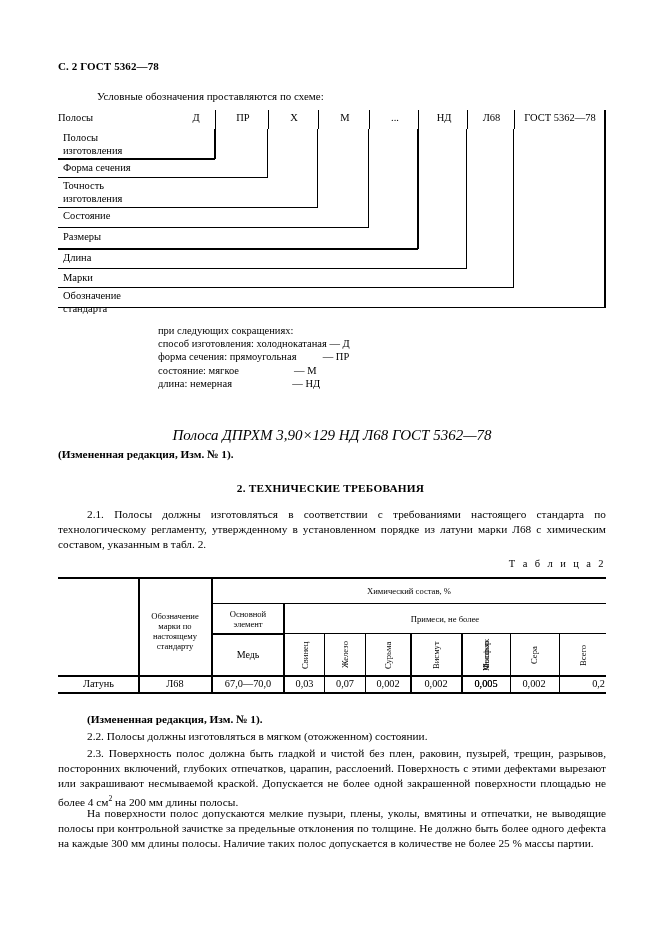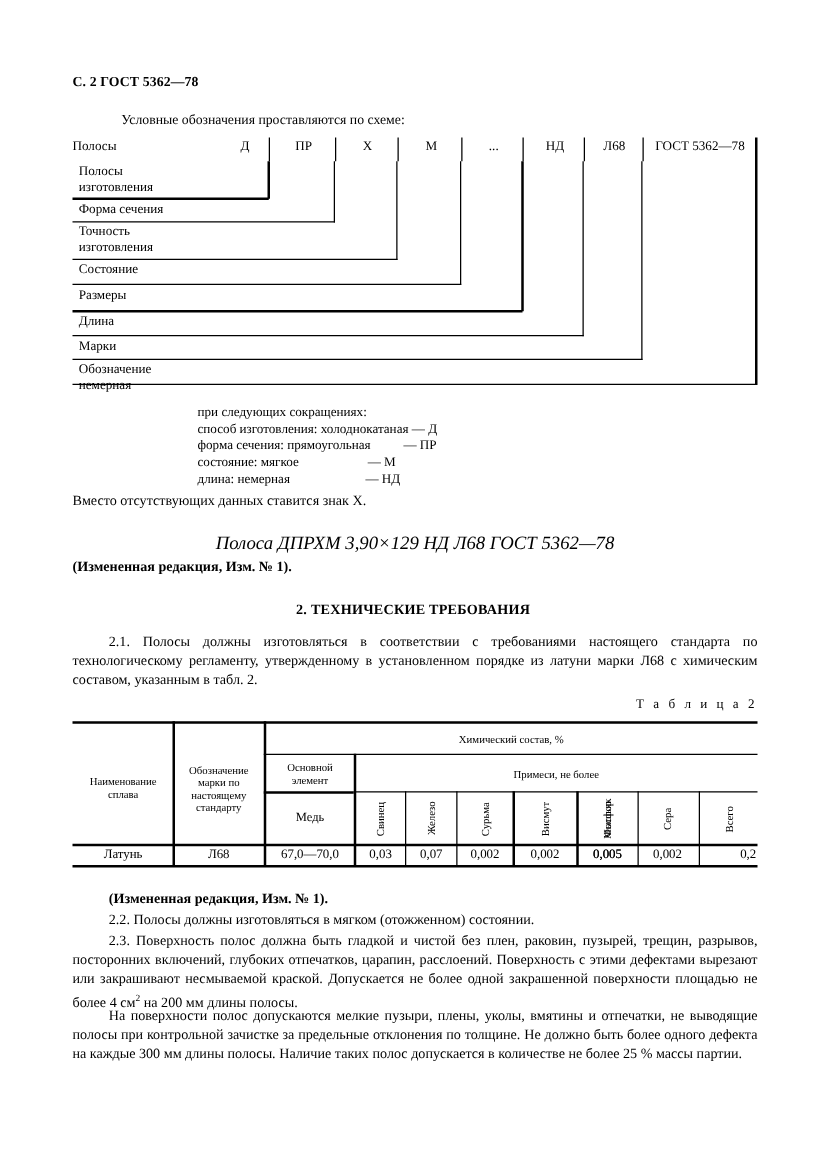--- a/index.html
+++ b/index.html
@@ -300,21 +300,21 @@
     <div class="label-row" style="left:5px;top:142px;">
       <div>Длина</div>
     </div>
 
     <div class="label-row" style="left:5px;top:162px;">
       <div>Марки</div>
     </div>
 
     <div class="label-row" style="left:5px;top:180px;">
       <div>Обозначение</div>
-      <div>немерная</div>
+      <div>стандарта</div>
     </div>
 
     <div class="hline thick" style="top:48px;width:157px;"></div>
     <div class="connector-v thick" style="left:156px;top:19px;height:30px;"></div>
 
     <div class="hline" style="top:67px;width:210px;"></div>
     <div class="connector-v" style="left:209px;top:19px;height:49px;"></div>
 
     <div class="hline" style="top:97px;width:260px;"></div>
     <div class="connector-v" style="left:259px;top:19px;height:79px;"></div>
@@ -335,21 +335,20 @@
   </div>
 
   <div class="abbrev">
     <span class="ab-row">при следующих сокращениях:</span>
     <span class="ab-row">способ изготовления: холоднокатаная — Д</span>
     <span class="ab-row">форма сечения: прямоугольная          — ПР</span>
     <span class="ab-row">состояние: мягкое                     — М</span>
     <span class="ab-row">длина: немерная                       — НД</span>
   </div>
 
-  <div class="para p-vmesto">Вместо отсутствующих данных ставится знак X.</div>
 
 
   <div class="para p-formula">Полоса ДПРХМ 3,90×129 НД Л68 ГОСТ 5362—78</div>
 
   <div class="para p-izm1">(Измененная редакция, Изм. № 1).</div>
 
   <div class="section-head">2.  ТЕХНИЧЕСКИЕ ТРЕБОВАНИЯ</div>
 
   <div class="para p-21">2.1.  Полосы должны изготовляться в соответствии с требованиями настоящего стандарта по технологическому регламенту, утвержденному в установленном порядке из латуни марки Л68 с химическим составом, указанным в табл. 2.</div>
 
@@ -368,24 +367,20 @@
     <div class="bd v thk" style="left:80px;top:0;height:115px;"></div>
     <div class="bd v thk" style="left:153px;top:0;height:115px;"></div>
     <div class="bd v thk" style="left:225px;top:26px;height:89px;"></div>
     <div class="bd v" style="left:266px;top:56px;height:59px;"></div>
     <div class="bd v" style="left:307px;top:56px;height:59px;"></div>
     <div class="bd v thk" style="left:352px;top:56px;height:59px;"></div>
     <div class="bd v thk" style="left:403px;top:56px;height:59px;"></div>
     <div class="bd v" style="left:452px;top:56px;height:59px;"></div>
     <div class="bd v" style="left:501px;top:56px;height:59px;"></div>
 
-    <div class="th-cell" style="left:2px;top:30px;width:77px;height:46px;flex-direction:column;">
-      <div>Наименование</div>
-      <div>сплава</div>
-    </div>
 
     <div class="th-cell" style="left:82px;top:26px;width:70px;height:56px;flex-direction:column;">
       <div>Обозначение</div>
       <div>марки по</div>
       <div>настоящему</div>
       <div>стандарту</div>
     </div>
 
     <div class="th-cell" style="left:155px;top:2px;width:392px;height:24px;">Химический состав, %</div>
 

